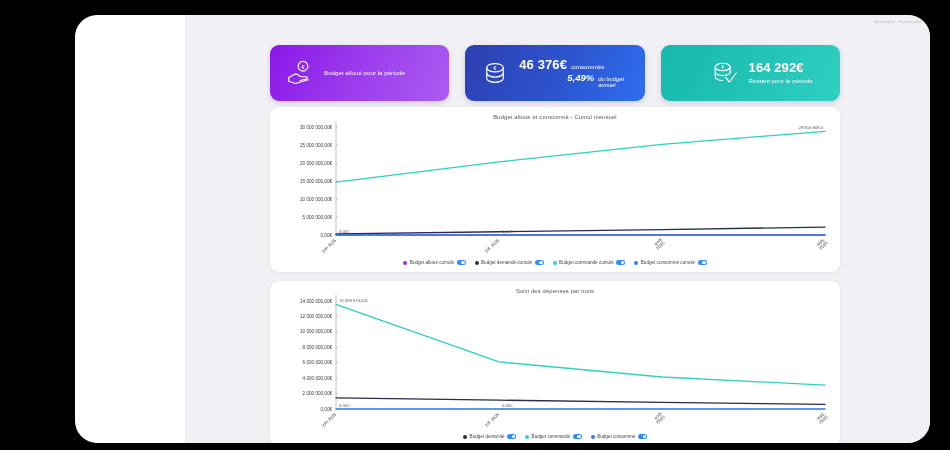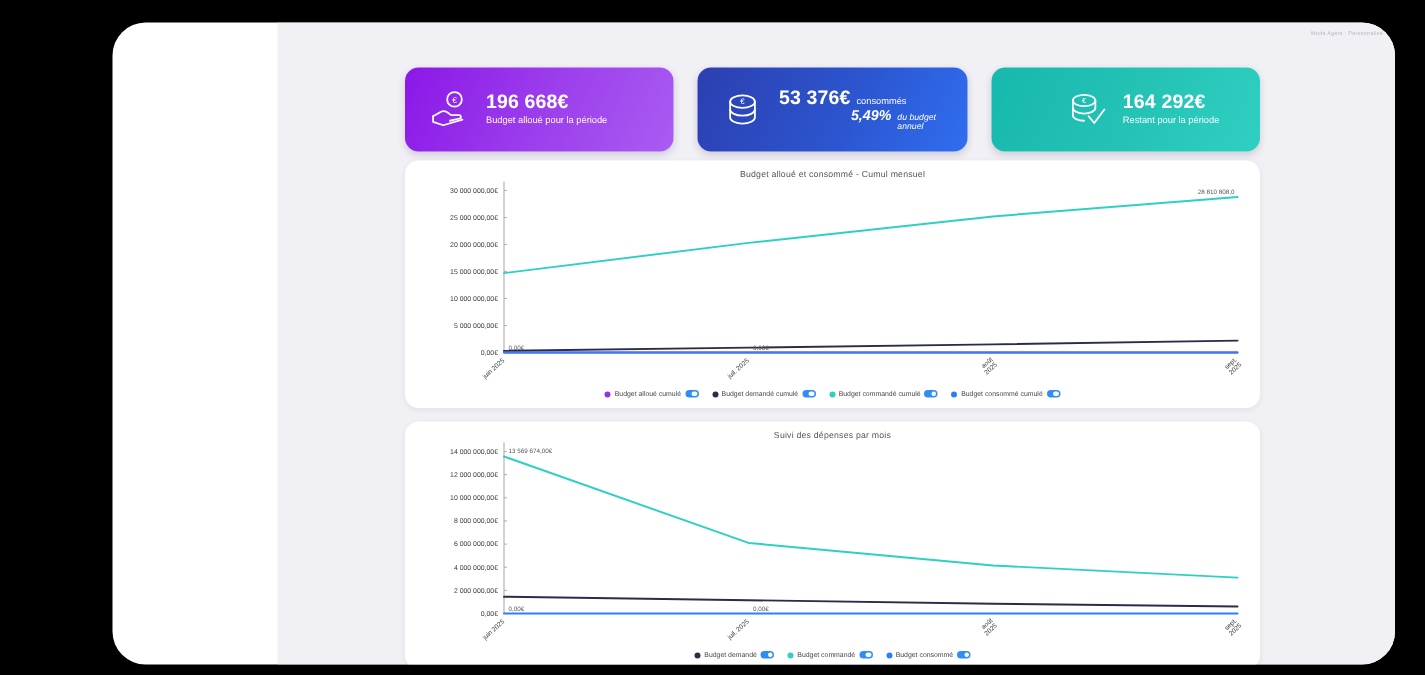--- a/index.html
+++ b/index.html
@@ -109,37 +109,36 @@
       <div class="card card-alloc">
         <div class="card-icon">
           <svg viewBox="0 0 40 40" fill="none" stroke="#ffffff" stroke-width="1.6" stroke-linecap="round" stroke-linejoin="round">
             <circle cx="24" cy="11" r="6.5"></circle>
             <text x="24" y="14" font-size="7.5" fill="#ffffff" stroke="none" text-anchor="middle" font-family="Liberation Sans, sans-serif">€</text>
             <path d="M5 26 L12 22 C14 21 16 21.5 17.5 22.5 L21 25 L28 25 C30 25 30.5 27.5 28.5 28 L20 30"></path>
             <path d="M5 26 L5 31 L14 34 L31 29"></path>
           </svg>
         </div>
         <div class="card-body">
-          <div class="card-amount">196 668€</div>
           <div class="card-sub">Budget alloué pour la période</div>
         </div>
       </div>
 
       <div class="card card-cons">
         <div class="card-icon">
           <svg viewBox="0 0 40 40" fill="none" stroke="#ffffff" stroke-width="1.6" stroke-linecap="round" stroke-linejoin="round">
             <ellipse cx="20" cy="13" rx="11" ry="5.5"></ellipse>
             <text x="20" y="15.5" font-size="7" fill="#ffffff" stroke="none" text-anchor="middle" font-family="Liberation Sans, sans-serif">€</text>
             <path d="M9 13 V20 C9 23 14 25.5 20 25.5 C26 25.5 31 23 31 20 V13"></path>
             <path d="M9 20 V27 C9 30 14 32.5 20 32.5 C26 32.5 31 30 31 27 V20"></path>
           </svg>
         </div>
         <div class="card-body">
           <div class="row-inline">
-            <span class="card-amount">53 376€</span>
+            <span class="card-amount">46 376€</span>
             <span class="cons-word">consommés</span>
           </div>
           <div class="row-inline">
             <span class="pct">5,49%</span>
             <span class="pct-sub">du budget annuel</span>
           </div>
         </div>
       </div>
 
       <div class="card card-rest">

